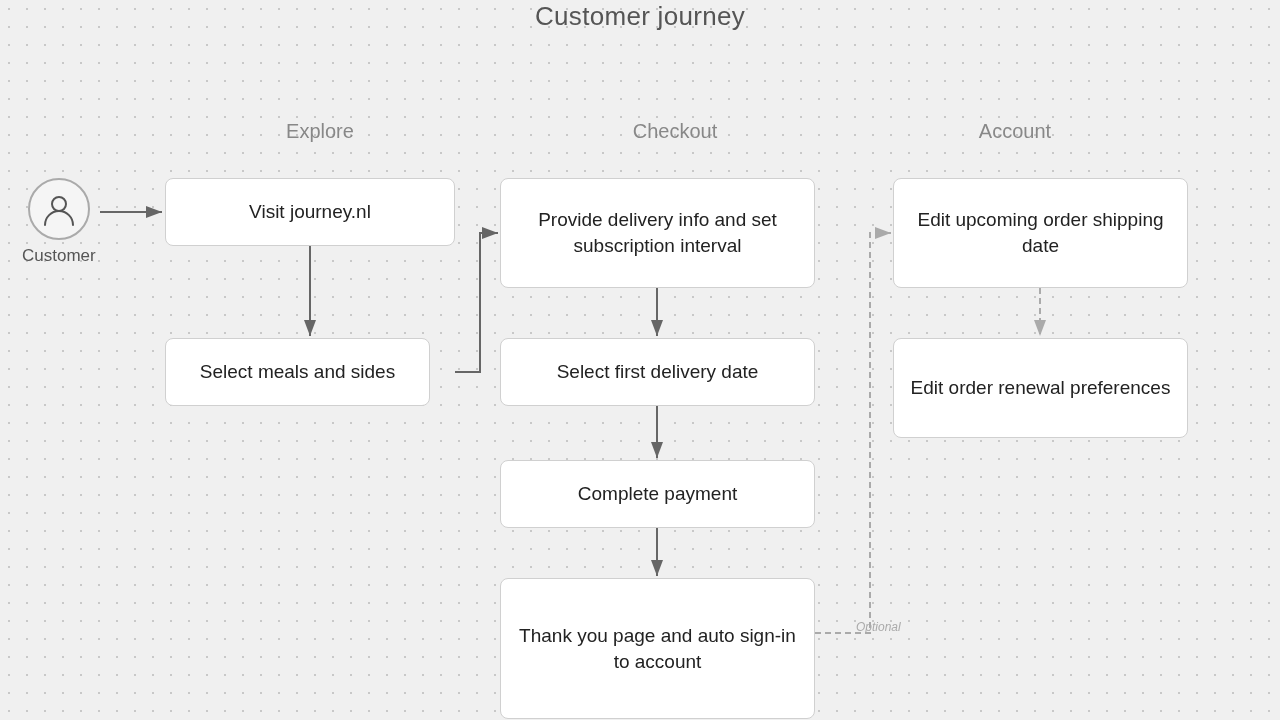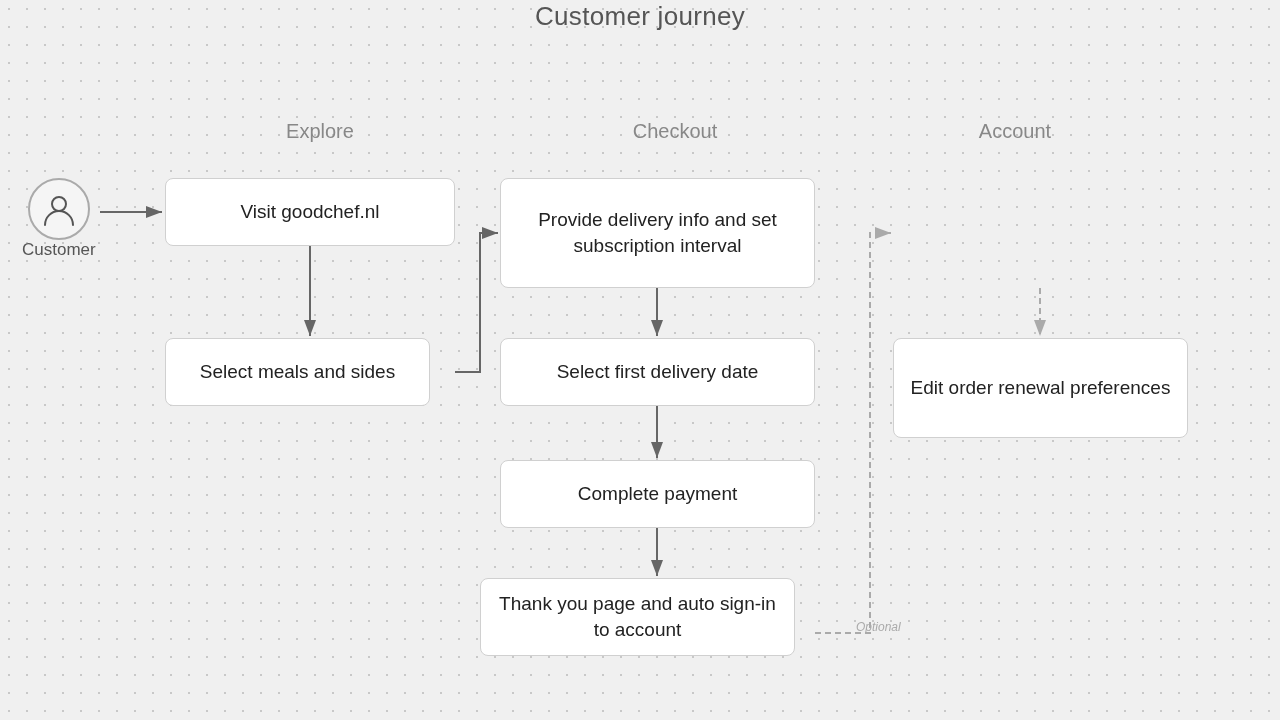--- a/index.html
+++ b/index.html
@@ -63,20 +63,21 @@
     }
 
     
     .customer-node {
       position: absolute;
       left: 22px;
       top: 88px;
       display: flex;
       flex-direction: column;
       align-items: center;
+      gap: 6px;
     }
 
     .customer-icon-circle {
       width: 62px;
       height: 62px;
       border-radius: 50%;
       border: 2px solid #aaa;
       background: #f5f5f5;
       display: flex;
       align-items: center;
@@ -120,32 +121,33 @@
   <div class="customer-node">
     <div class="customer-icon-circle">
       <svg width="36" height="36" viewBox="0 0 36 36" fill="none" xmlns="http://www.w3.org/2000/svg">
         <circle cx="18" cy="13" r="7" stroke="#555" stroke-width="2" fill="none"></circle>
         <path d="M4 34c0-7.732 6.268-14 14-14s14 6.268 14 14" stroke="#555" stroke-width="2" fill="none" stroke-linecap="round"></path>
       </svg>
     </div>
     <span class="customer-label">Customer</span>
   </div>
 
-  <div class="flow-box" style="left:165px; top:88px; width:290px; height:68px;">Visit goodchef.nl</div>
+  <div class="flow-box" style="left:165px; top:88px; width:290px; height:68px;">Visit journey.nl</div>
 
   <div class="flow-box" style="left:165px; top:248px; width:265px; height:68px;">Select meals and sides</div>
 
   <div class="flow-box" style="left:500px; top:88px; width:315px; height:110px;">Provide delivery info and set subscription interval</div>
 
   <div class="flow-box" style="left:500px; top:248px; width:315px; height:68px;">Select first delivery date</div>
 
   <div class="flow-box" style="left:500px; top:370px; width:315px; height:68px;">Complete payment</div>
 
-  <div class="flow-box" style="left:480px; top:488px; width:315px; height:78px;">Thank you page and auto sign-in to account</div>
+  <div class="flow-box" style="left:500px; top:488px; width:315px; height:141px;">Thank you page and auto sign-in to account</div>
 
+  <div class="flow-box" style="left:893px; top:88px; width:295px; height:110px;">Edit upcoming order shipping date</div>
 
   <div class="flow-box" style="left:893px; top:248px; width:295px; height:100px;">Edit order renewal preferences</div>
 
   <div class="optional-label" style="left: 856px; top: 530px;">Optional</div>
 
   <svg class="arrows-svg">
 
     <defs>
       <marker id="arrowhead" markerWidth="8" markerHeight="6" refX="8" refY="3" orient="auto">
         <polygon points="0 0, 8 3, 0 6" fill="#666"></polygon>

